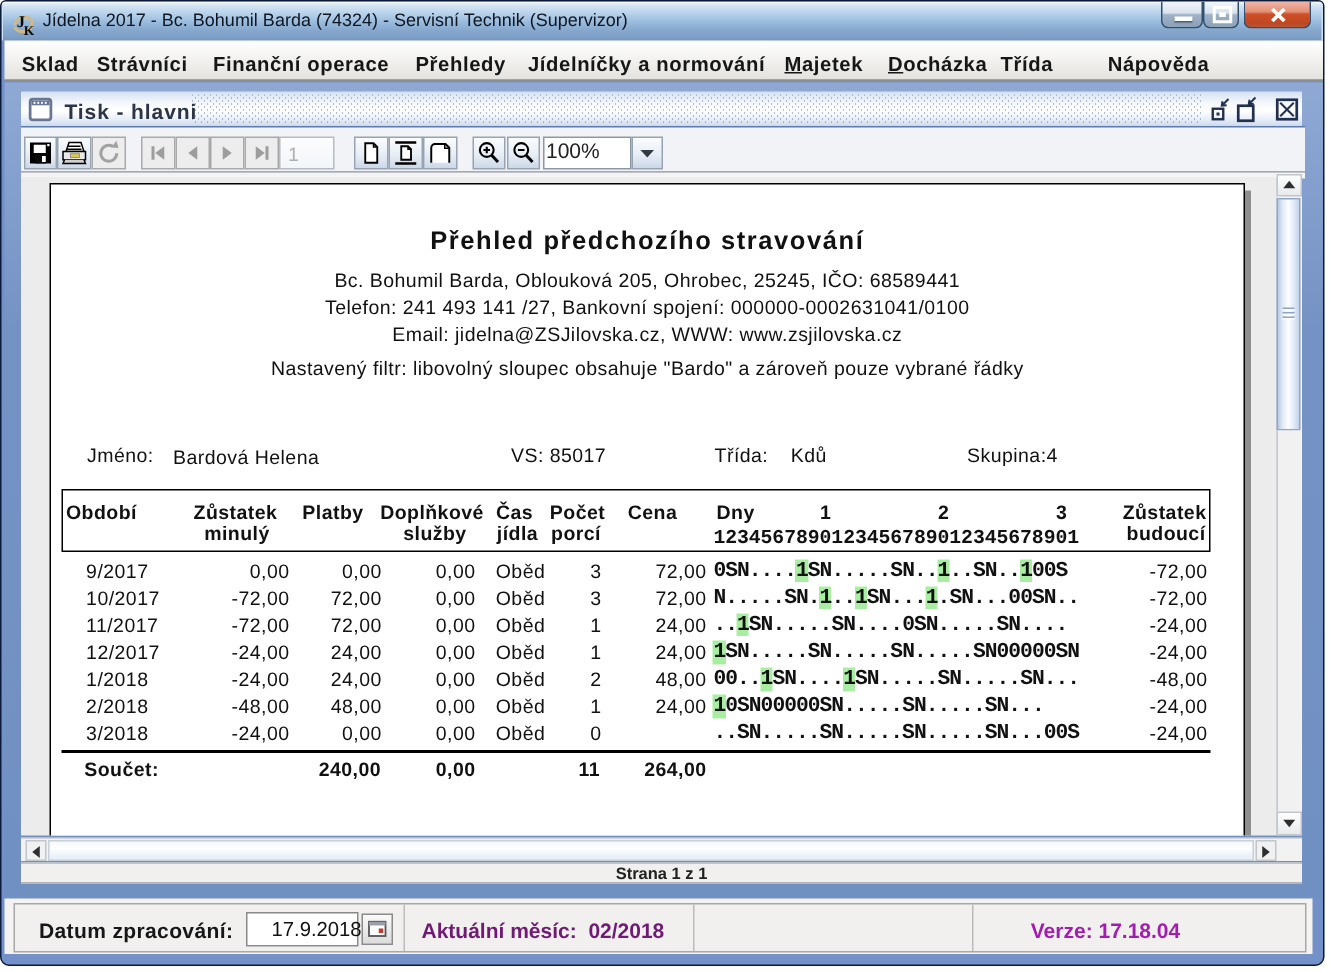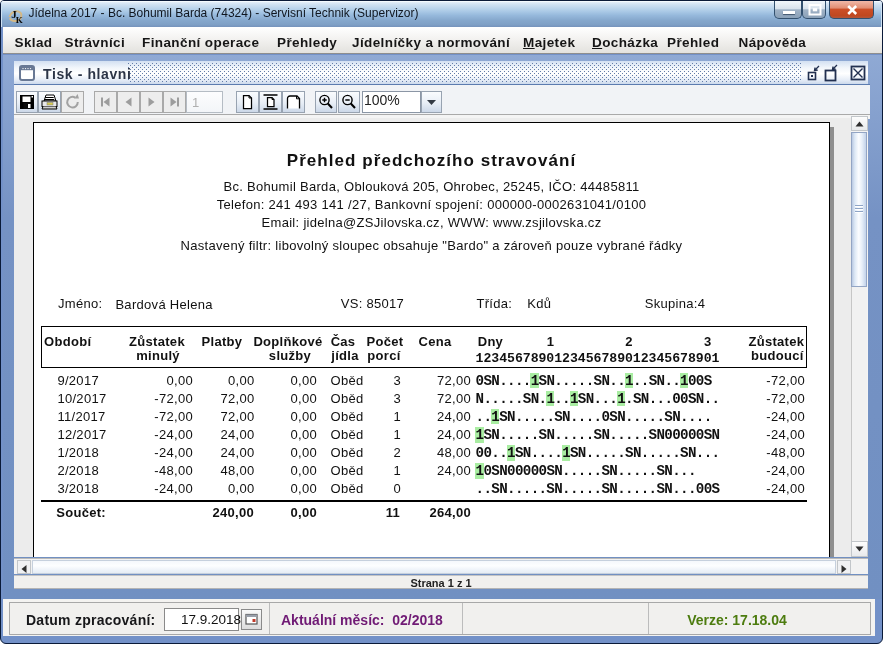--- a/index.html
+++ b/index.html
@@ -83,21 +83,21 @@
         </svg></div>
   </div>
   <div id="menubar">
     <div class="mi" style="left:11.5px;">Sklad</div>
     <div class="mi" style="left:61.5px;">Strávníci</div>
     <div class="mi" style="left:139px;">Finanční operace</div>
     <div class="mi" style="left:274px;">Přehledy</div>
     <div class="mi" style="left:349px;">Jídelníčky a normování</div>
     <div class="mi" style="left:520px;"><u>M</u>ajetek</div>
     <div class="mi" style="left:589px;"><u>D</u>ocházka</div>
-    <div class="mi" style="left:664px;">Přehled</div>
+    <div class="mi" style="left:664px;">Třída</div>
     <div class="mi" style="left:735.5px;">Nápověda</div>
   </div>
   <div id="mdiframe">
     <div id="mdititle">
       <div id="mdidots"></div>
       <svg style="position:absolute;left:5px;top:4px;" width="16" height="16" viewBox="0 0 16 16">
         <rect x="1" y="1" width="14" height="14" rx="2" fill="#fff" stroke="#687894" stroke-width="2"></rect>
         <rect x="2" y="2" width="12" height="3.2" fill="#687894"></rect>
         <circle cx="4" cy="3.6" r="0.7" fill="#fff"></circle>
           <circle cx="6.5" cy="3.6" r="0.7" fill="#fff"></circle>
@@ -194,21 +194,21 @@
       <div class="grn" style="left:646.4px;top:249.8px;"></div>
       <div class="grn" style="left:512.6px;top:267.9px;"></div>
       <div class="grn" style="left:536.3px;top:267.9px;"></div>
       <div class="grn" style="left:583.5px;top:267.9px;"></div>
       <div class="grn" style="left:457.5px;top:285.9px;"></div>
       <div class="grn" style="left:441.8px;top:304.0px;"></div>
       <div class="grn" style="left:473.3px;top:322.0px;"></div>
       <div class="grn" style="left:528.4px;top:322.0px;"></div>
       <div class="grn" style="left:441.8px;top:340.1px;"></div>
       <div class="dt ctr b" style="top:27.6px;font-size:17px;line-height:20px;letter-spacing:1.05px;">Přehled předchozího stravování</div>
-      <div class="dt ctr" style="top:54.6px;">Bc. Bohumil Barda, Oblouková 205, Ohrobec, 25245, IČO: 44485811</div>
+      <div class="dt ctr" style="top:54.6px;">Bc. Bohumil Barda, Oblouková 205, Ohrobec, 25245, IČO: 68589441</div>
       <div class="dt ctr" style="top:73.1px;">Telefon: 241 493 141 /27, Bankovní spojení: 000000-0002631041/0100</div>
       <div class="dt ctr" style="top:114.1px;">Nastavený filtr: libovolný sloupec obsahuje "Bardo" a zároveň pouze vybrané řádky</div>
       <div class="dt ctr" style="top:91.1px;">Email: jidelna@ZSJilovska.cz, WWW: www.zsjilovska.cz</div>
       <div class="dt" style="left:24.5px;top:172.1px;">Jméno:</div>
       <div class="dt" style="left:81.9px;top:173px;text-align:right;">Bardová Helena</div>
       <div class="dt" style="left:307.2px;top:172.1px;">VS: 85017</div>
       <div class="dt" style="left:442.9px;top:172.1px;">Třída:</div>
       <div class="dt" style="left:493.7px;top:172.1px;">Kdů</div>
       <div class="dt" style="left:611.2px;top:172.1px;">Skupina:4</div>
       <div style="position:absolute;left:7.5px;top:203px;width:766px;height:41.5px;border:1.5px solid #000;"></div>
@@ -336,16 +336,16 @@
         <svg width="19" height="19" viewBox="0 0 19 19">
             <rect x="4" y="4.5" width="11" height="9.5" fill="#fff" stroke="#555" stroke-width="1.2"></rect>
             <rect x="4" y="4.5" width="11" height="2.5" fill="#9aa0aa"></rect>
             <rect x="10.5" y="9" width="3" height="3" fill="#c23a2a"></rect>
           </svg>
       </div>
       <div style="position:absolute;left:259px;top:0;width:1px;height:31px;background:#bcbcbc;"></div>
       <div style="position:absolute;left:271px;top:2px;height:31px;line-height:31px;font-weight:bold;font-size:14px;color:#701a75;">Aktuální měsíc:&nbsp; 02/2018</div>
       <div style="position:absolute;left:452px;top:0;width:1px;height:31px;background:#bcbcbc;"></div>
       <div style="position:absolute;left:638px;top:0;width:1px;height:31px;background:#bcbcbc;"></div>
-      <div style="position:absolute;left:638px;top:2px;width:178px;height:31px;line-height:31px;font-weight:bold;font-size:14px;color:#4d7c0f;text-align:center;">Verze: 17.18.04</div>
+      <div style="position:absolute;left:638px;top:2px;width:178px;height:31px;line-height:31px;font-weight:bold;font-size:14px;color:#a21caf;text-align:center;">Verze: 17.18.04</div>
     </div>
   </div>
 </div>
 
 </body></html>

